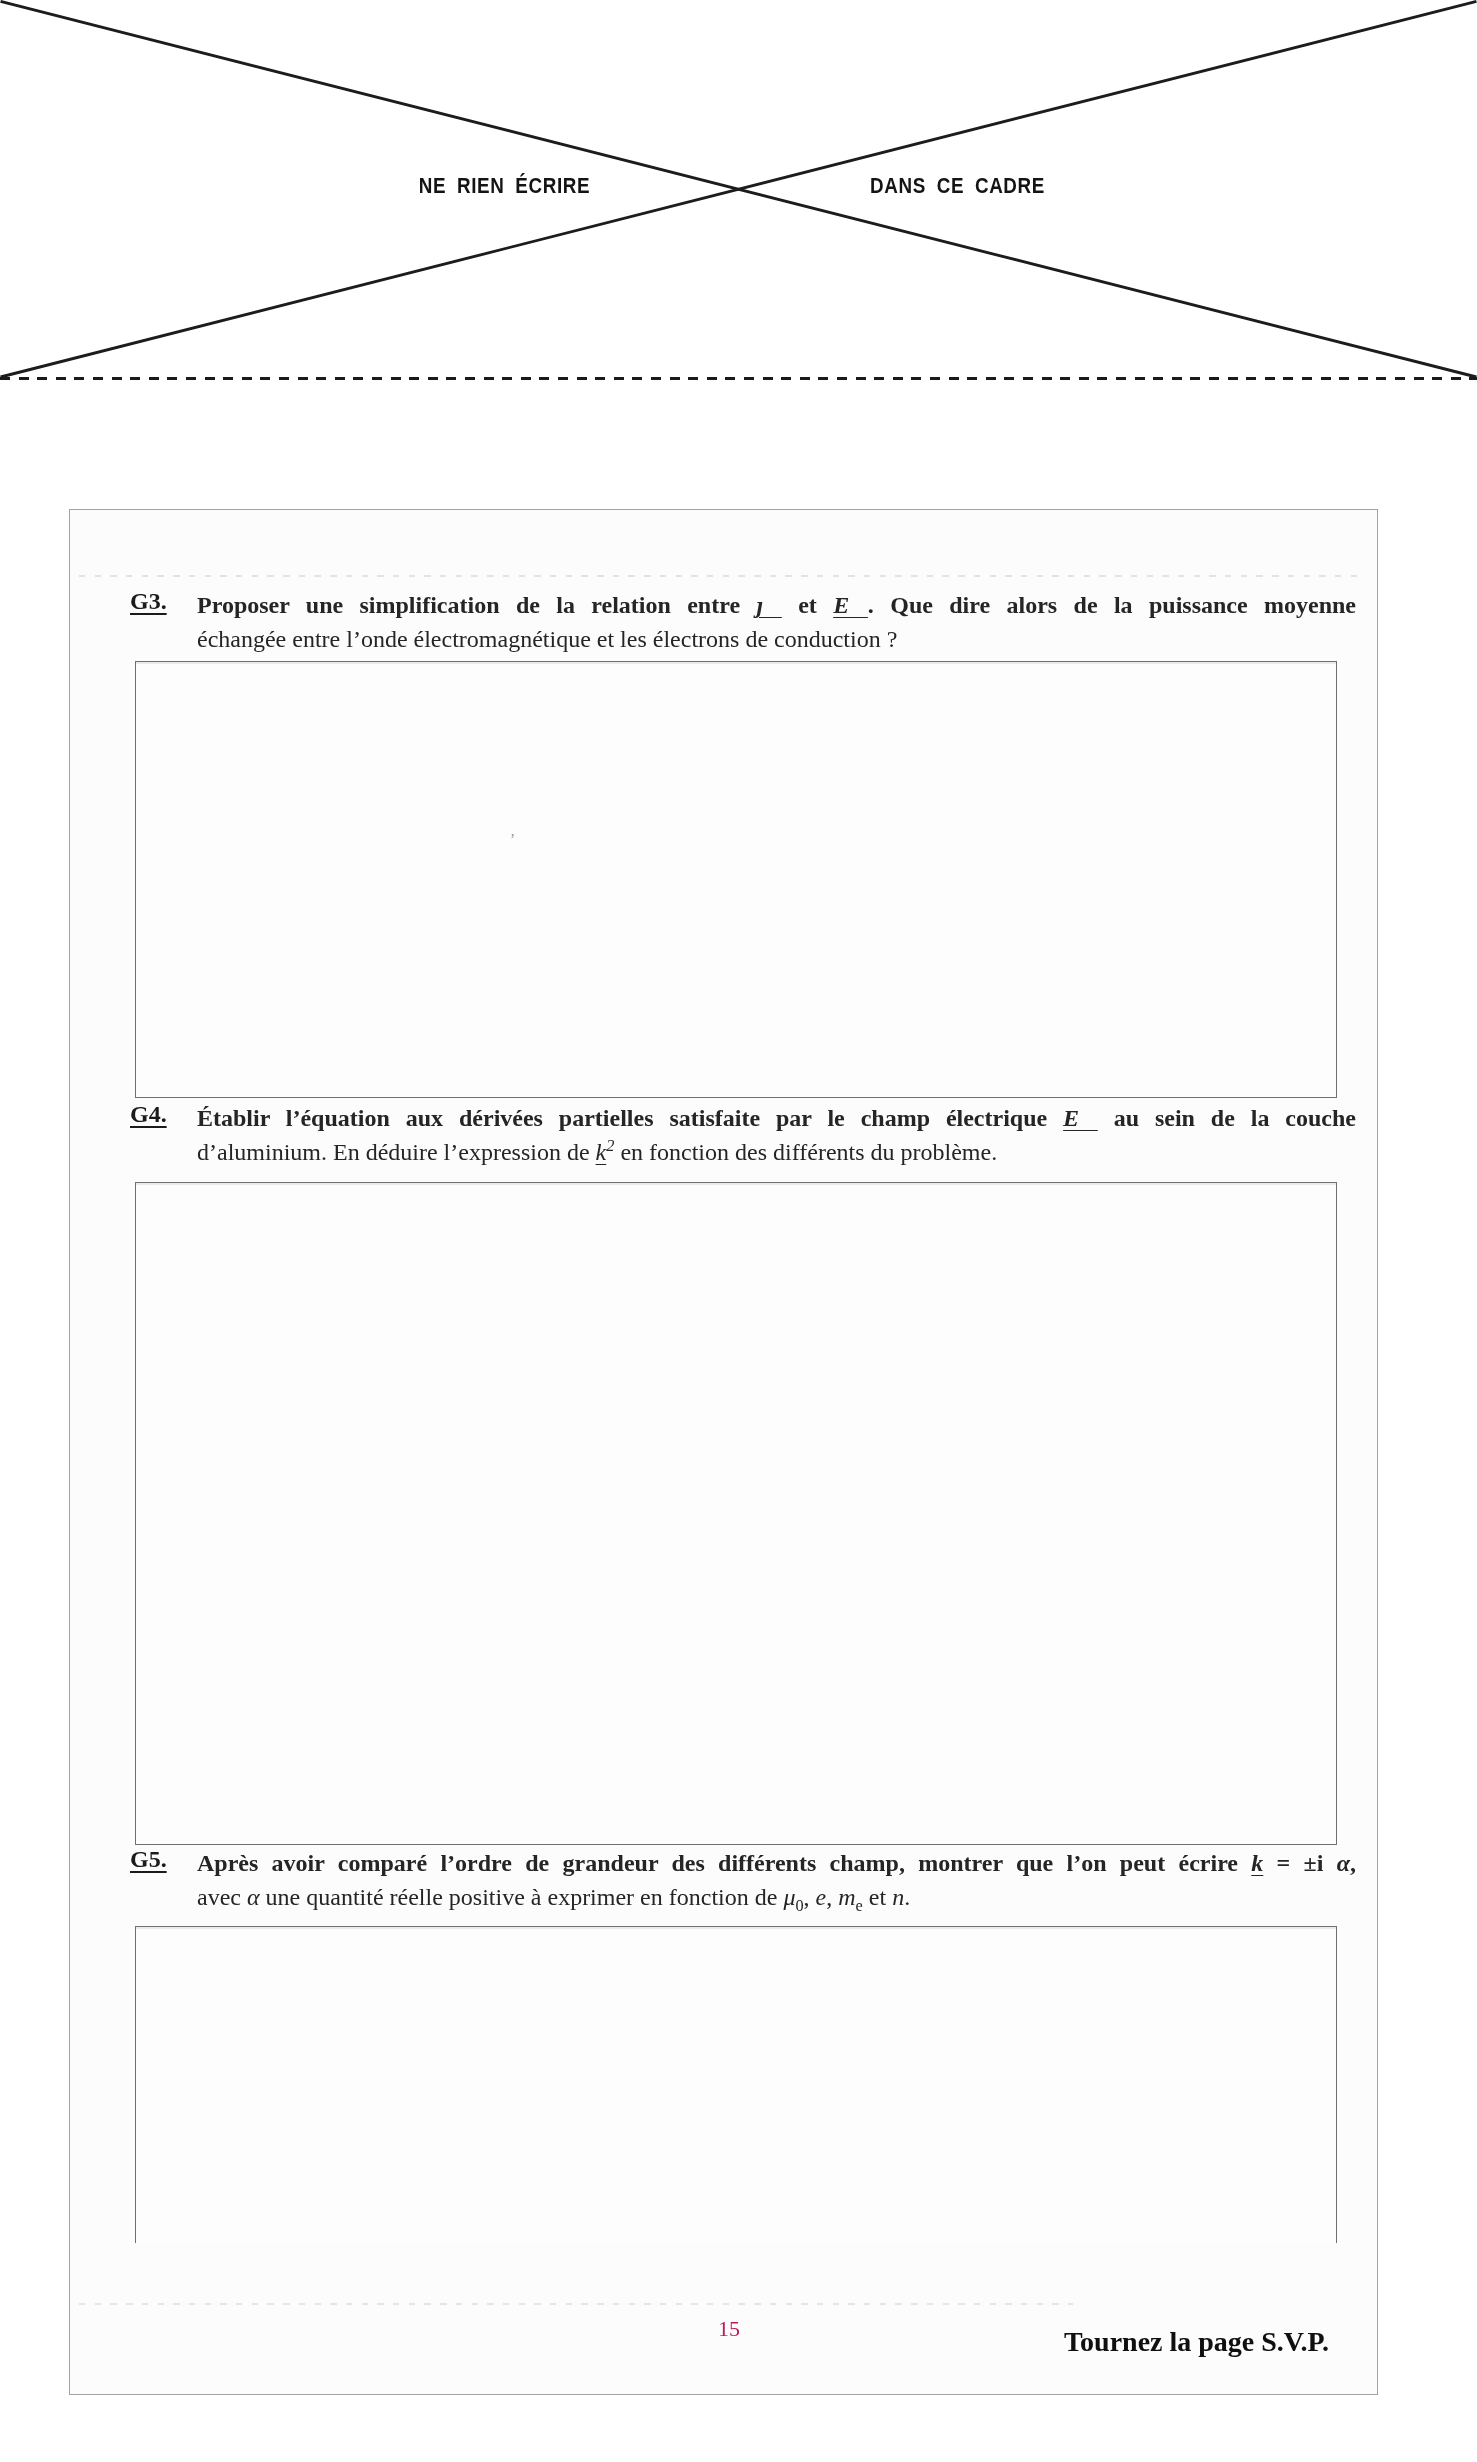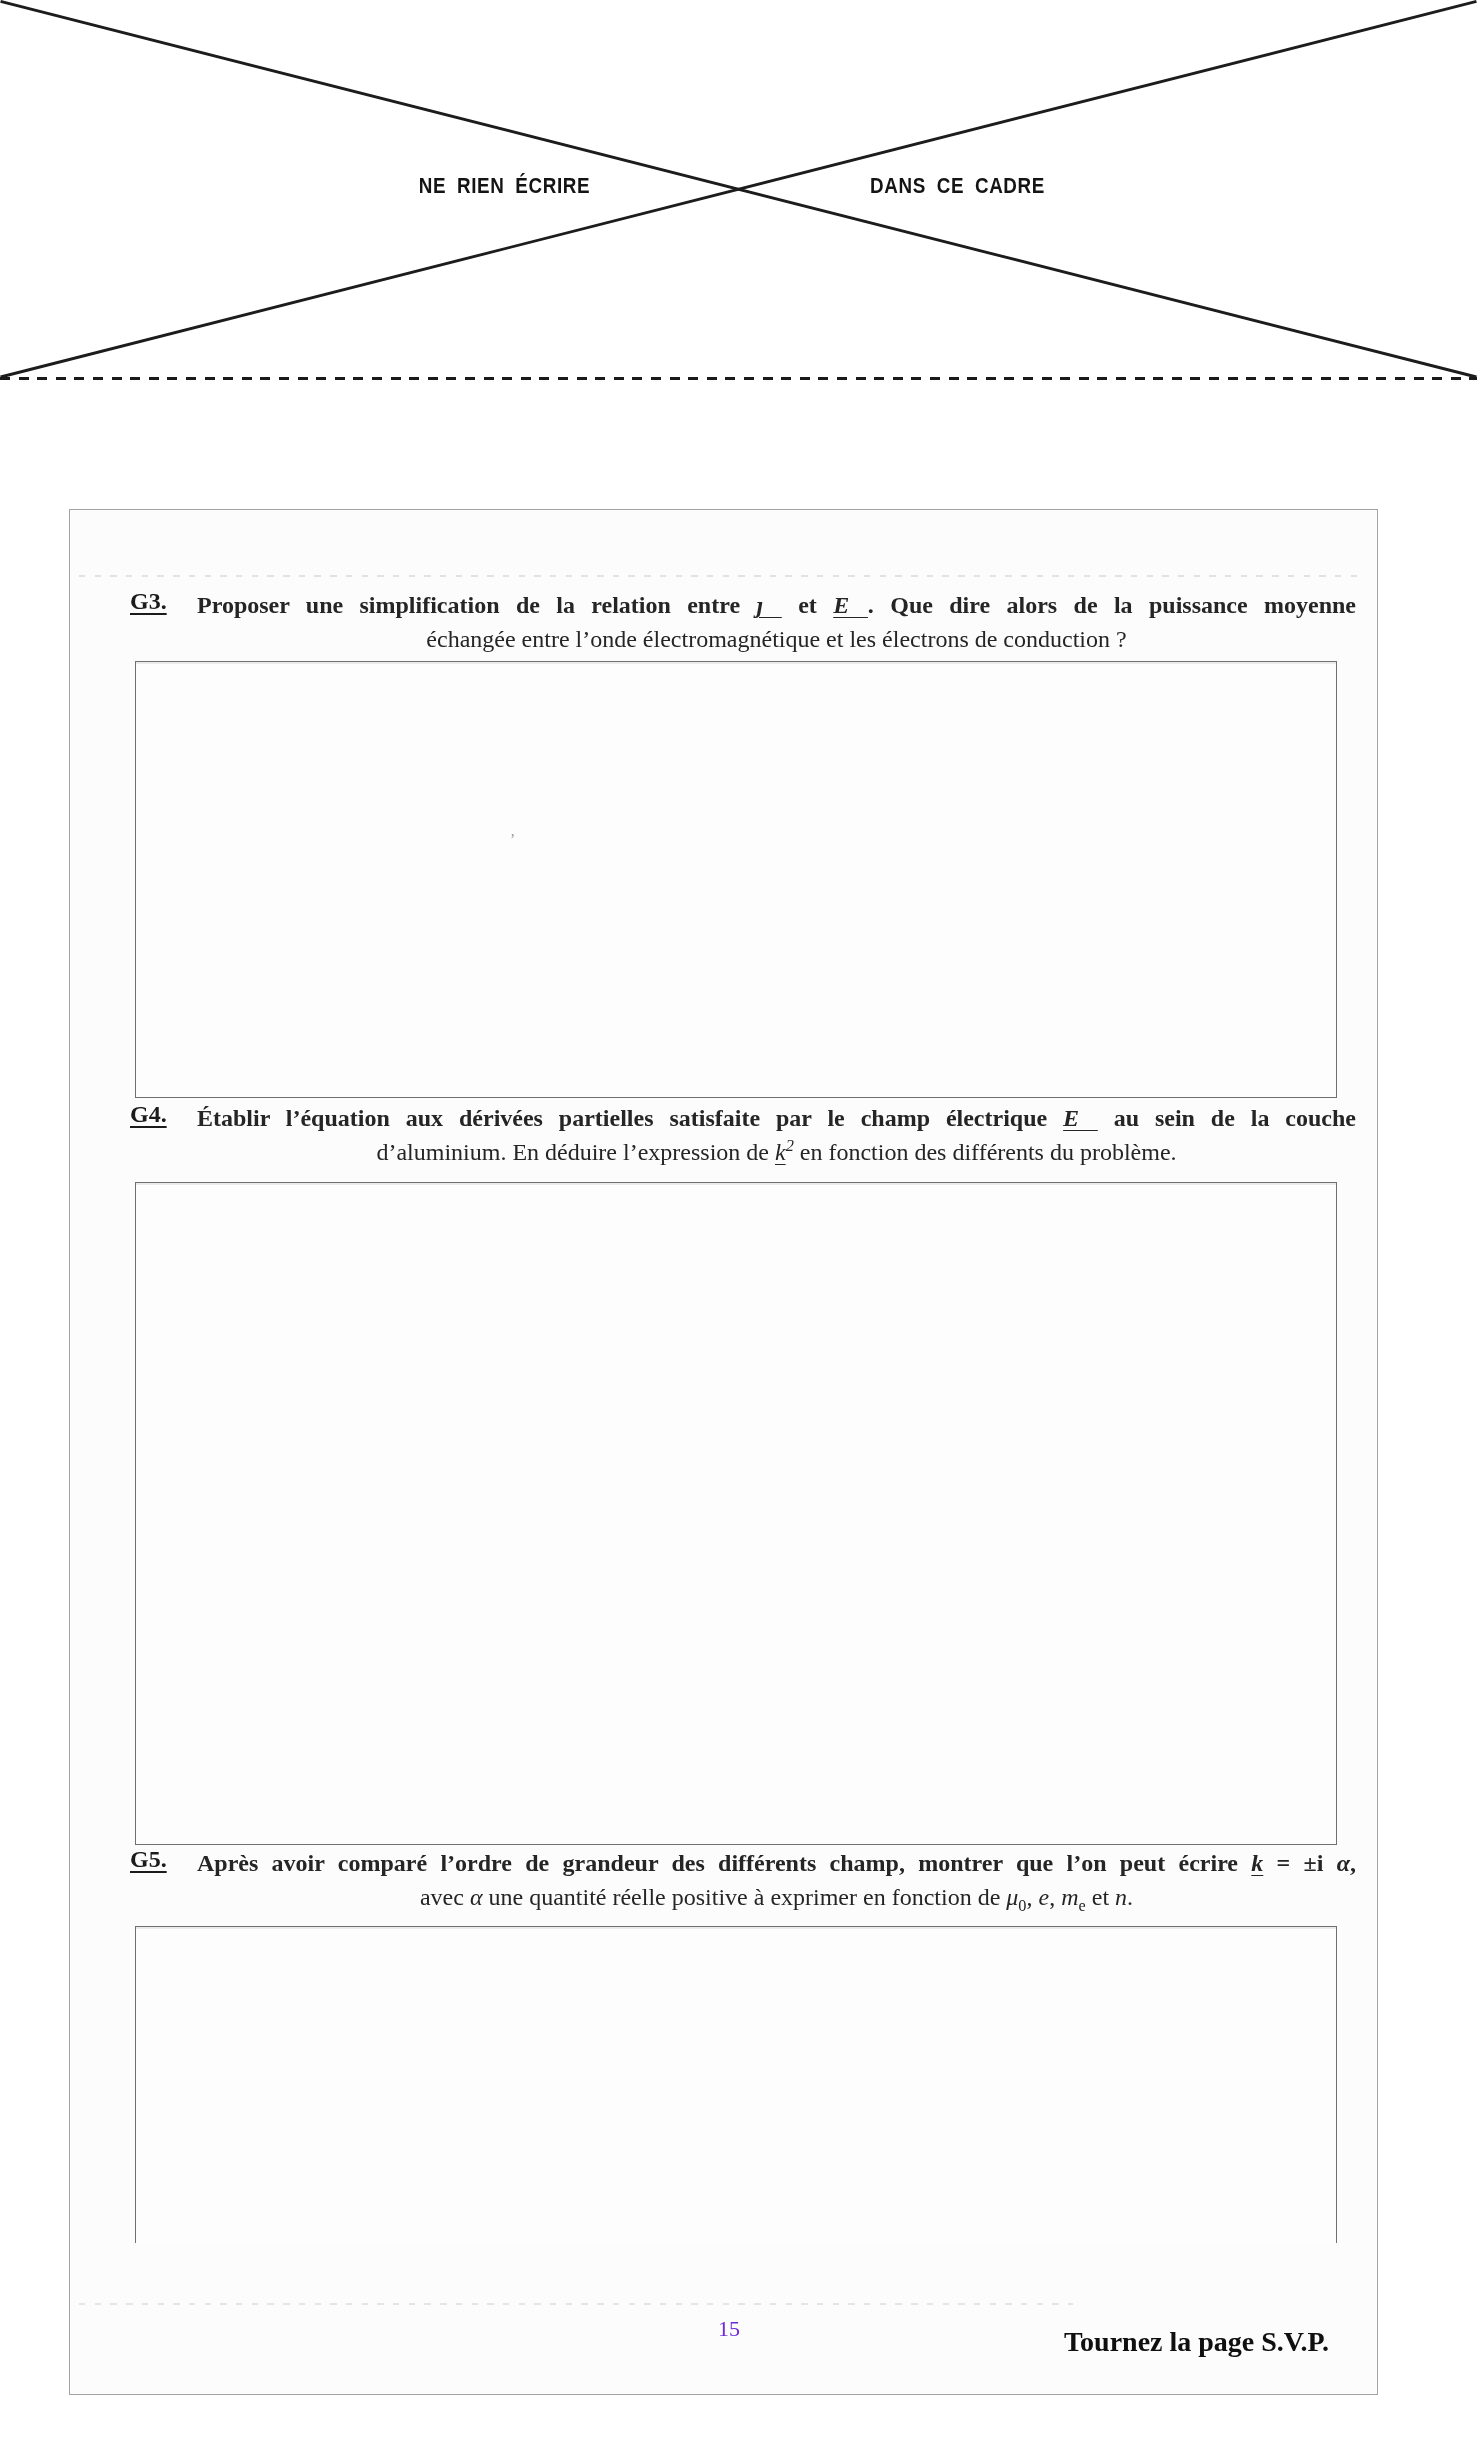--- a/index.html
+++ b/index.html
@@ -57,21 +57,21 @@
     color:#1b1b1b;
     white-space:nowrap;
     margin-left:7px;
   }
   .qtext{
     position:absolute;
     left:197px;width:1159px;
     font-size:24px;
     color:#252525;
   }
-  .qline{display:block;line-height:34px;text-align:center;}
+  .qline{display:block;line-height:34px;text-align:left;}
   .qline.j1{text-align:justify;text-align-last:justify;font-weight:bold;}
   .mi{font-style:italic;}
   .mu{text-decoration:underline;text-underline-offset:3.6px;text-decoration-thickness:1.4px;}
   .msup{vertical-align:super;font-size:0.68em;line-height:0;}
   .msub{vertical-align:sub;font-size:0.68em;line-height:0;}
   
   .answer-box{
     position:absolute;
     left:135px;width:1202px;
     background:#fdfdfd;
@@ -82,21 +82,21 @@
   .answer-box.g3{top:661px;height:437px;}
   .answer-box.g4{top:1182px;height:663px;}
   .answer-box.g5{top:1926px;height:317px;border-bottom:none;box-shadow:inset 0 2.1px 0 rgba(0,0,0,0.07);}
   .stray-mark{
     position:absolute;left:510px;top:831px;
     font-size:15.7px;color:#9a9a9a;
   }
   
   .page-number{
     position:absolute;left:672px;top:2316px;width:114px;
-    text-align:center;font-size:22px;color:#6d28d9;
+    text-align:center;font-size:22px;color:#be185d;
   }
   .turn-note{
     position:absolute;left:972px;top:2326px;width:357px;
     text-align:right;
     font-size:28px;font-weight:bold;color:#101010;
     white-space:nowrap;
   }
 </style>
 </head>
 <body>

